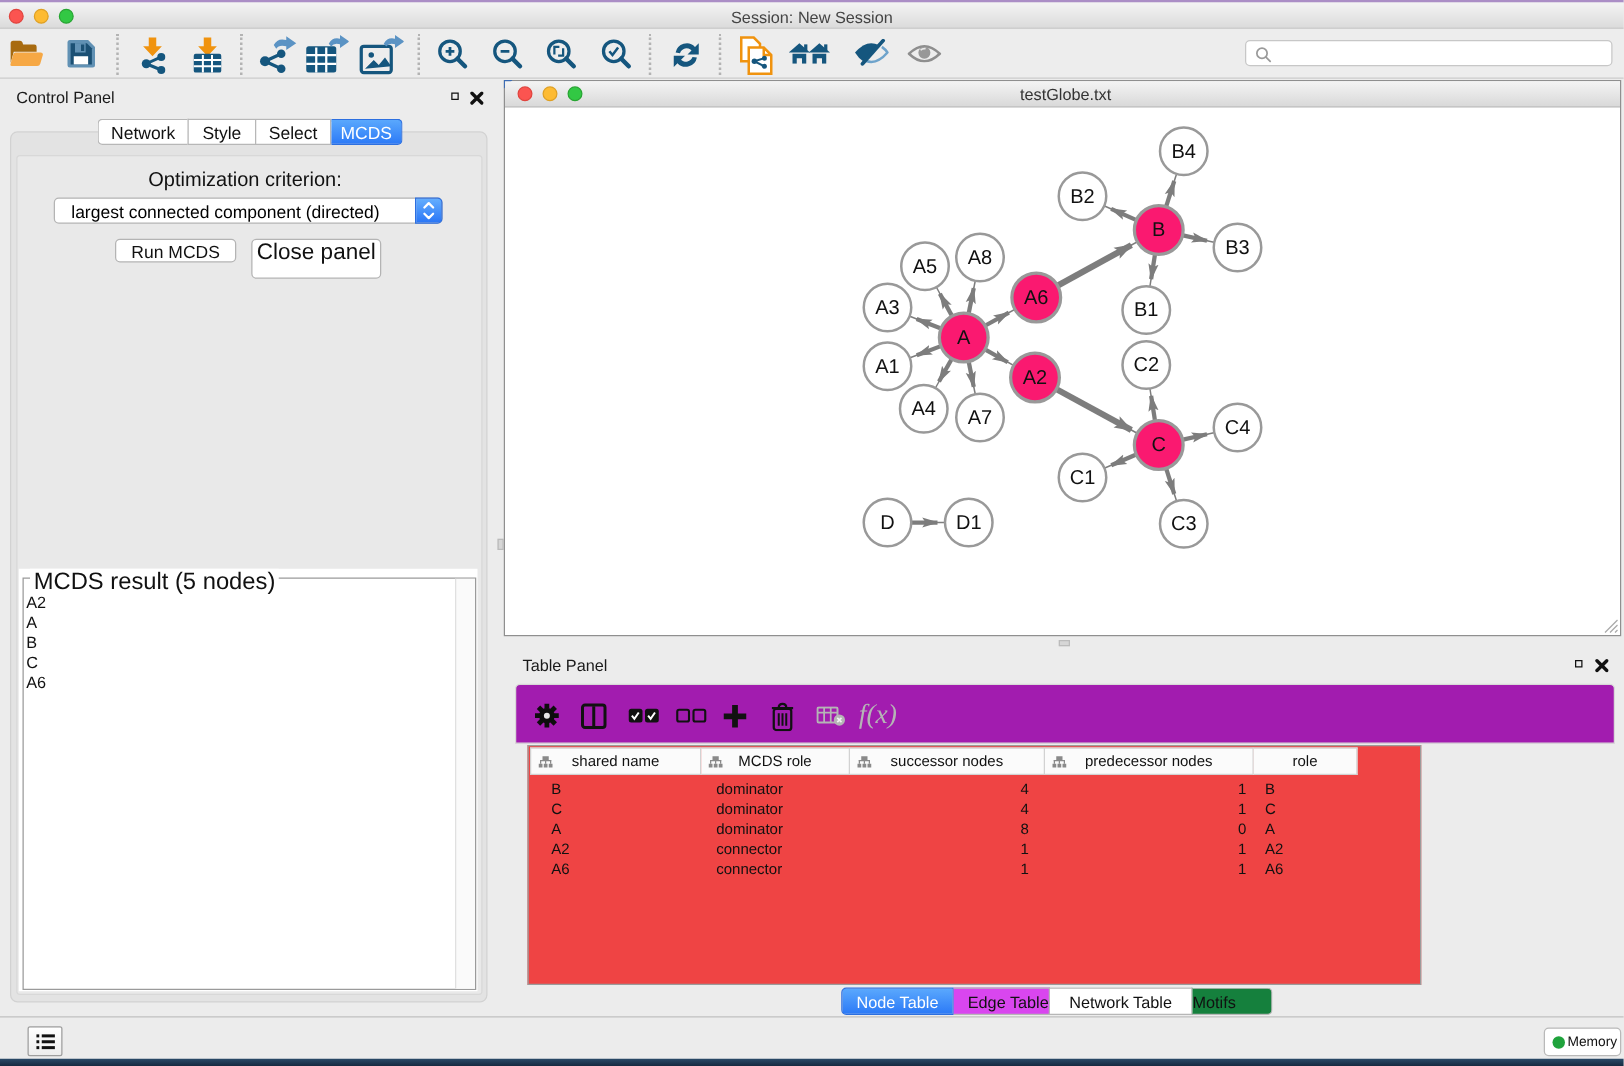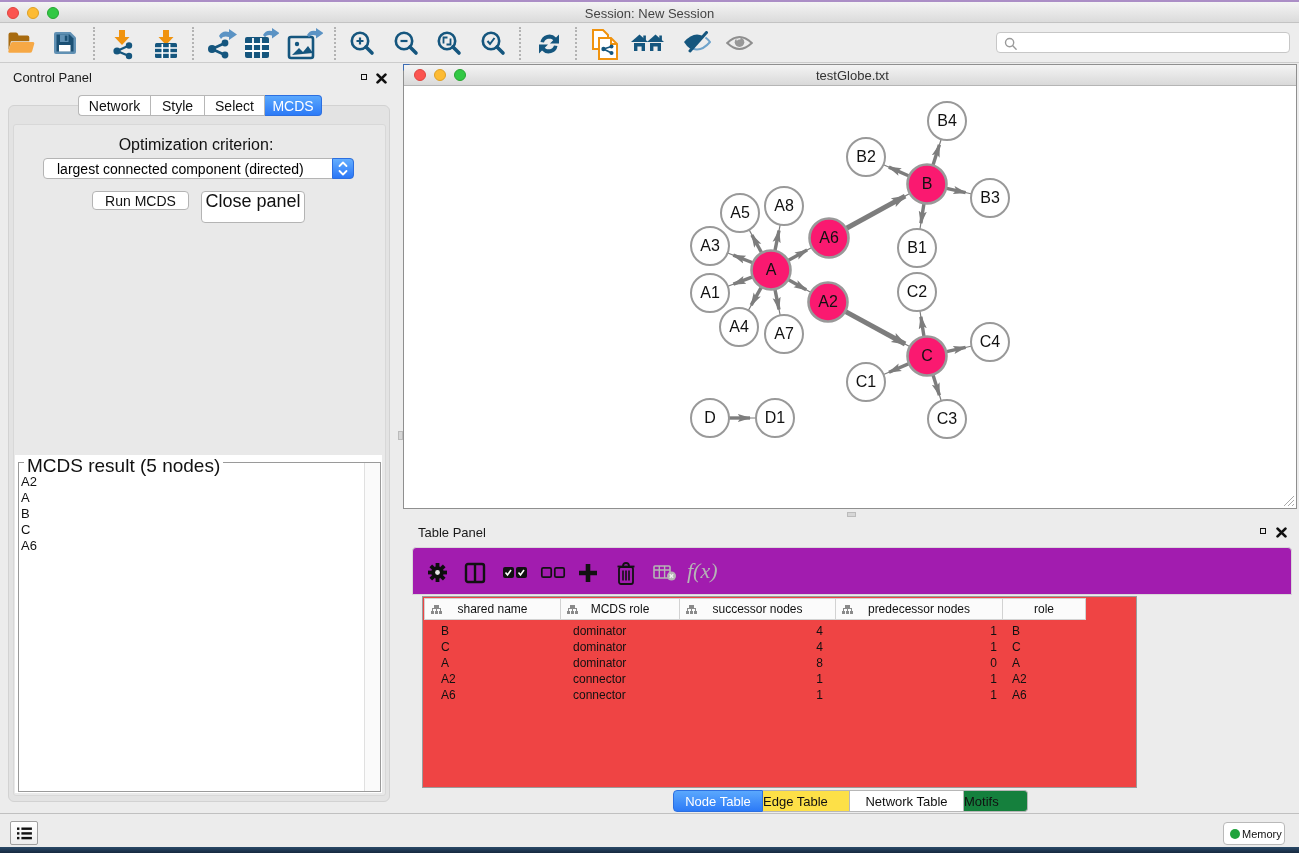--- a/index.html
+++ b/index.html
@@ -433,28 +433,28 @@
           <span class="c2">connector</span>
           <span class="c3">1</span>
           <span class="c4">1</span>
           <span class="c5">A6</span>
         </div>
     </div>
   </div>
 
   <div class="abs" style="left:270px;top:271px;height:22px;display:flex;font-size:13px">
     <div style="width:90px;background:linear-gradient(#5aa8fd,#2c7af7);border:1px solid #2c6fe0;border-radius:4px 0 0 4px;text-align:center;line-height:21px;color:#fff">Node Table</div>
-    <div style="width:87px;background:#fde047;border:1px solid #b7b7b7;border-left:none;text-align:left;line-height:21px;color:#111">Edge Table</div>
+    <div style="width:77px;background:#d946ef;border:1px solid #b7b7b7;border-left:none;text-align:right;line-height:21px;color:#111">Edge Table</div>
     <div style="width:114px;background:#fff;border:1px solid #b7b7b7;border-left:none;text-align:center;line-height:21px;color:#111">Network Table</div>
     <div style="width:64px;background:#15803d;border:1px solid #b7b7b7;border-left:none;border-radius:0 4px 4px 0;text-align:left;line-height:21px;color:#111">Motifs</div>
   </div>
 </div>
 
 <div class="abs" style="left:0;top:813px;width:1299px;height:34px;background:#ececec;border-top:1px solid #c0c0c0"></div>
-<div class="abs" id="statusbar" style="left:0;top:813px;width:1120px;height:34px">
+<div class="abs" id="statusbar" style="left:12px;top:813px;width:1120px;height:34px">
   <div class="abs" style="left:10px;top:8px;width:28px;height:24px;background:linear-gradient(#ffffff,#ededed);border:1px solid #9f9f9f;border-radius:2px">
     <svg class="abs" style="left:6px;top:5px" width="15" height="13" viewBox="0 0 15 13">
       <g fill="#111">
           <rect x="0" y="0.5" width="2.4" height="2.4"></rect>
           <rect x="0" y="5.2" width="2.4" height="2.4"></rect>
           <rect x="0" y="9.9" width="2.4" height="2.4"></rect>
       <rect x="4.4" y="0.5" width="10.5" height="2.4"></rect>
           <rect x="4.4" y="5.2" width="10.5" height="2.4"></rect>
           <rect x="4.4" y="9.9" width="10.5" height="2.4"></rect>
         </g>

